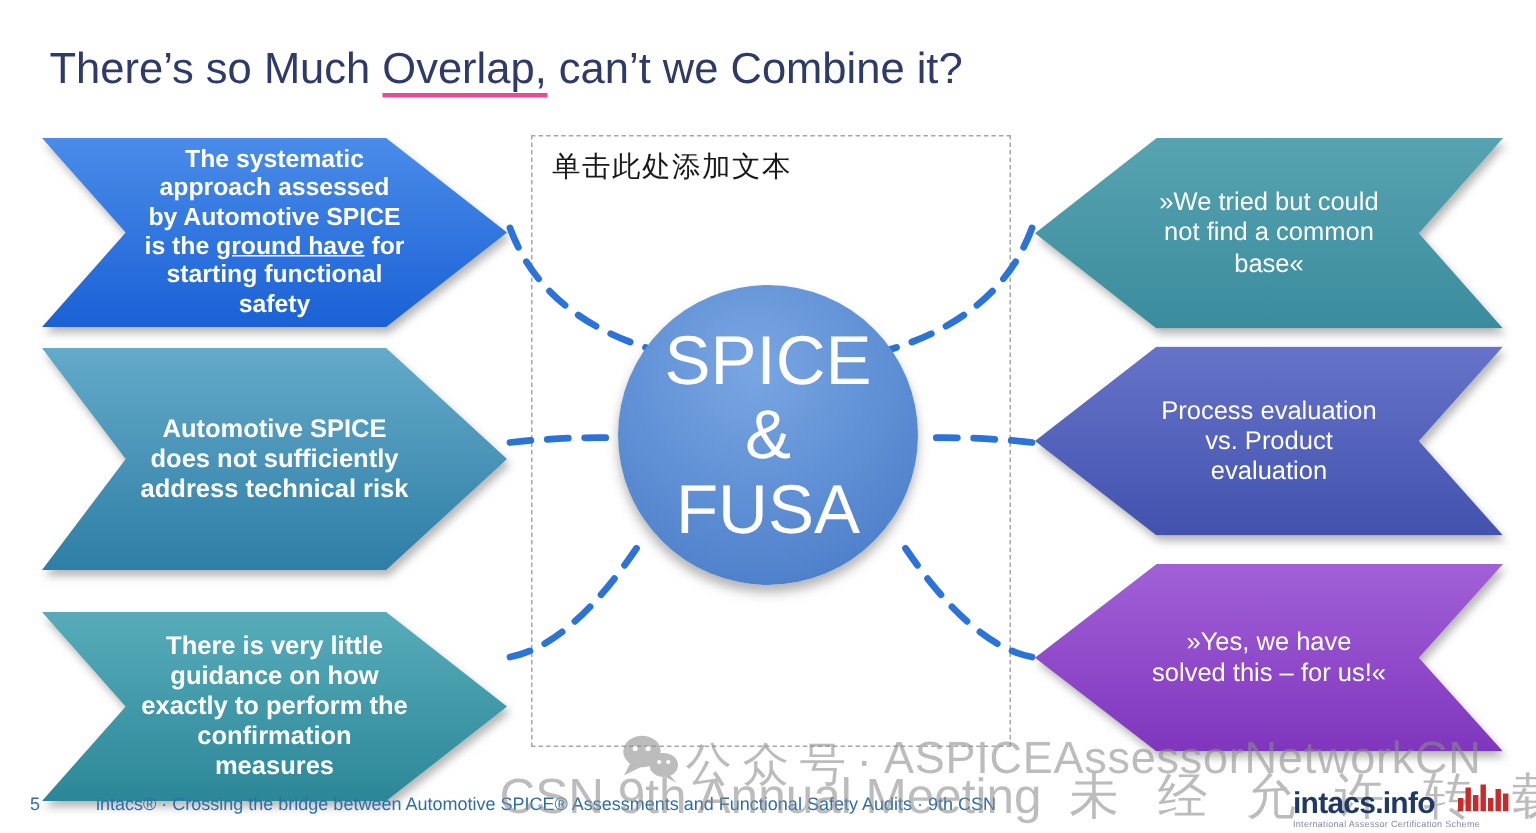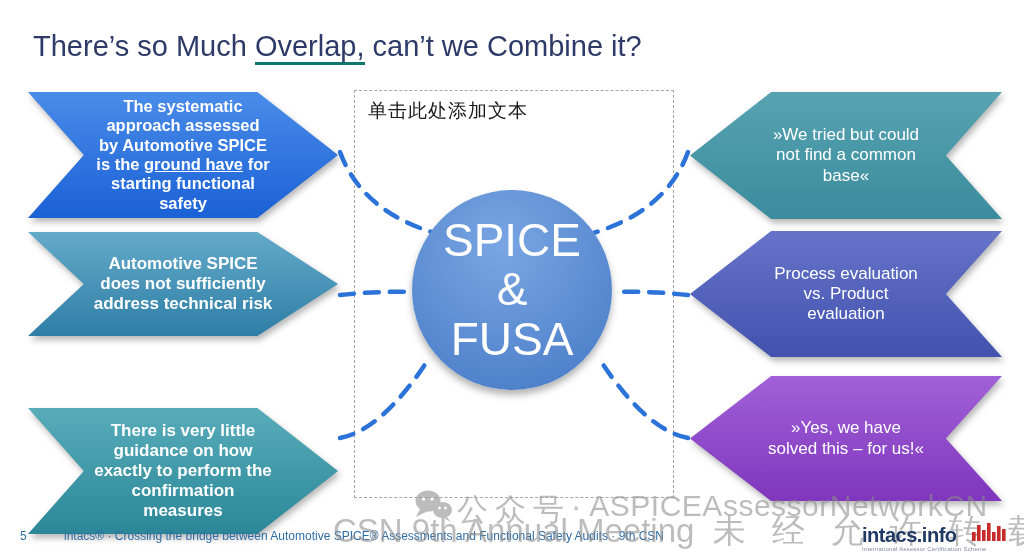--- a/index.html
+++ b/index.html
@@ -5,34 +5,34 @@
   html,body{margin:0;padding:0;background:#ffffff;}
   .slide{
     position:relative;width:1024px;height:555px;background:#fff;overflow:hidden;
     font-family:"Liberation Sans","DejaVu Sans",sans-serif;
   }
   
   .title{
     position:absolute;left:33px;top:11px;font-size:29px;font-weight:500;
     color:var(--title);letter-spacing:0;white-space:nowrap;
   }
-  .title .u{border-bottom:3px solid #0f766e;padding-bottom:0px;}
+  .title .u{border-bottom:3px solid #ec4899;padding-bottom:0px;}
   
   .chev{position:absolute;filter:drop-shadow(2px 4px 3px rgba(110,110,110,.5));}
   .chev-inner{
     width:100%;height:100%;display:flex;align-items:center;justify-content:center;
     text-align:center;color:#fff;font-size:17px;line-height:1.18;
   }
   .chev-inner .arrow-text{white-space:pre-line;}
   .chev-inner .u{text-decoration:underline;}
   .left  .chev-inner{clip-path:polygon(0 0,74% 0,100% 50%,74% 100%,0 100%,18% 50%);font-weight:bold;}
   .right .chev-inner{clip-path:polygon(100% 0,26% 0,0 50%,26% 100%,100% 100%,82% 50%);}
   .a1{left:28px;top:92px;width:310px;height:126px;}
   .a1 .chev-inner{background:linear-gradient(to bottom,var(--arrow1-top),var(--arrow1-bottom));font-size:16.5px;}
-  .a2{left:28px;top:232px;width:310px;height:104px;}
+  .a2{left:28px;top:232px;width:310px;height:148px;}
   .a2 .chev-inner{background:linear-gradient(to bottom,var(--arrow2-top),var(--arrow2-bottom));}
   .a3{left:28px;top:372px;width:310px;height:126px;}
   .a3 .chev-inner{background:linear-gradient(to bottom,var(--arrow3-top),var(--arrow3-bottom));margin-top:36px;}
   .a4{left:690px;top:92px;width:312px;height:127px;}
   .a4 .chev-inner{background:linear-gradient(to bottom,var(--arrow4-top),var(--arrow4-bottom));}
   .a5{left:690px;top:231px;width:312px;height:126px;}
   .a5 .chev-inner{background:linear-gradient(to bottom,var(--arrow5-top),var(--arrow5-bottom));}
   .a6{left:690px;top:376px;width:312px;height:125px;}
   .a6 .chev-inner{background:linear-gradient(to bottom,var(--arrow6-top),var(--arrow6-bottom));}
   

